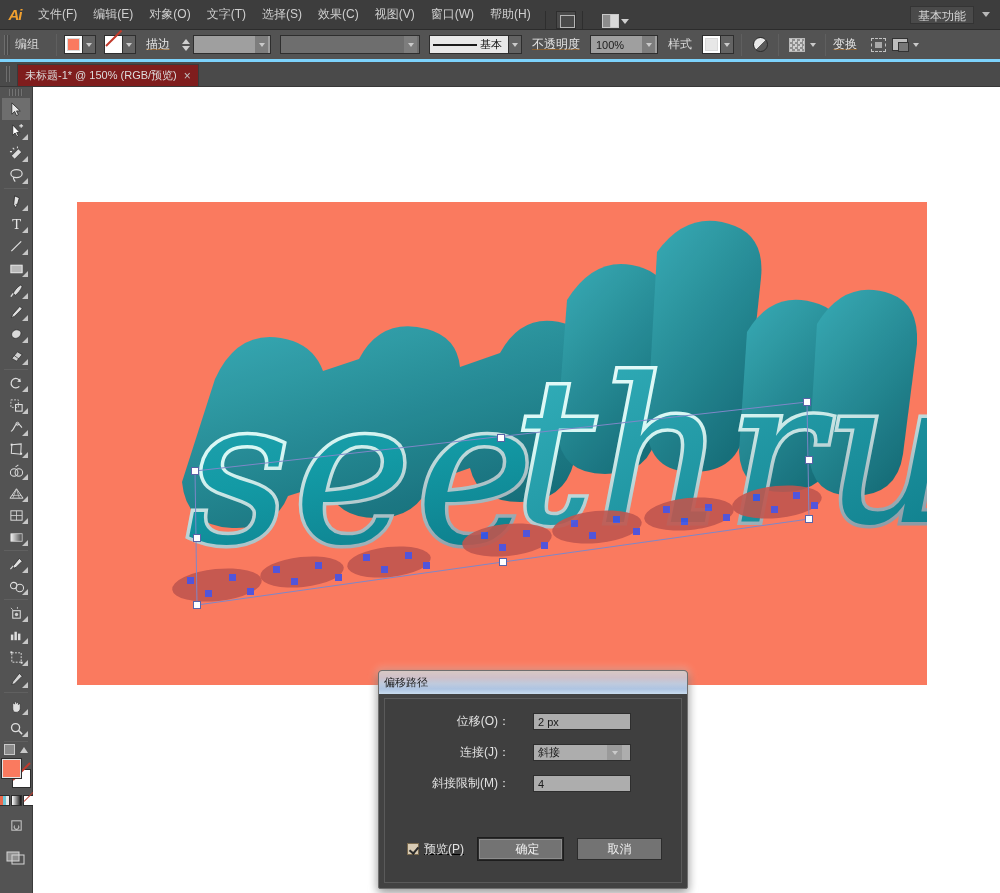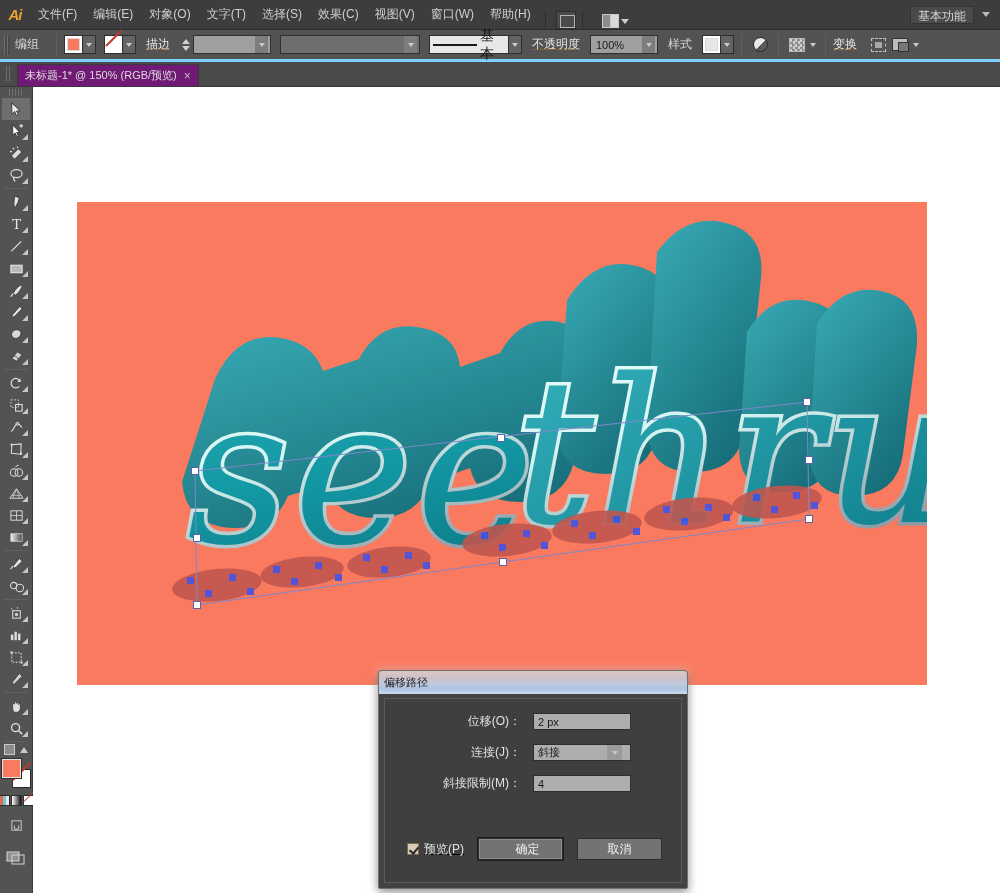--- a/index.html
+++ b/index.html
@@ -112,21 +112,21 @@
   .cb-dd.dark { background: #6e6e6e; color: #e8e8e8; }
   .dd-arrow-box {
     width: 13px; height: 17px; background: #7d7d7d; display: flex;
     align-items: center; justify-content: center;
   }
   .brush-dd {
     width: 80px; height: 19px; background: #e8e8e8; border: 1px solid #2e2e2e;
     display: flex; align-items: center; padding: 0 3px; gap: 3px;
   }
   .brush-line { flex: 0 0 44px; height: 2px; background: #1b1b1b; }
-  .brush-text { font-size: 14px; color: #111; }
+  .brush-text { font-size: 11px; color: #111; }
   .cb-icon-btn {
     width: 22px; height: 20px; display: flex; align-items: center;
     justify-content: center; color: #d0d0d0;
   }
   .circ-icon {
     width: 15px; height: 15px; border-radius: 50%;
     background: linear-gradient(135deg,#e8e8e8 0 50%, #5a5a5a 50% 100%);
     border: 1px solid #2b2b2b;
   }
   .mask-icon {
@@ -150,21 +150,21 @@
   }
 
   
   .tabbar {
     position: absolute; left: 0; top: 62px; width: 1000px; height: 25px;
     background: #4a4a4a; border-bottom: 1px solid #383838;
     display: flex; align-items: flex-end; padding-left: 4px;
   }
   .tabbar .grip { height: 16px; margin: 0 5px 4px 2px; }
   .doc-tab {
-    height: 22px; background: #701a75; border: 1px solid #3a3a3a;
+    height: 22px; background: #7f1d1d; border: 1px solid #3a3a3a;
     border-bottom: none; display: flex; align-items: center; gap: 7px;
     padding: 0 7px; font-size: 11px; color: #ddd; justify-content: center;
   }
   .tab-close { font-size: 12px; color: #c2c2c2; line-height: 1; }
 
   
   .toolbar {
     position: absolute; left: 0; top: 87px; width: 33px; height: 806px;
     background: #535353; border-right: 1px solid #3b3b3b;
     display: flex; flex-direction: column; align-items: center;
@@ -241,21 +241,21 @@
     background: linear-gradient(to bottom,#d8c8c4 0%,#cfc0c8 28%,#bfcadd 55%,#aec4e2 78%,#c9dcee 100%);
     display: flex; align-items: center; padding-left: 5px;
   }
   .dlg-title span { font-size: 11px; color: #1b1b1b; }
   .dlg-body {
     position: absolute; left: 5px; top: 27px; right: 5px; bottom: 5px;
     background: #3f3f3f; border: 1px solid #5a5a5a;
   }
   .dlg-row { display: flex; align-items: center; margin-top: 14px; }
   .dlg-lab {
-    width: 148px; text-align: right; padding-right: 12px;
+    width: 148px; text-align: right; padding-right: 23px;
     font-size: 12px; color: #e2e2e2; white-space: nowrap;
   }
   .dlg-input {
     width: 98px; height: 17px; background: #adadad; border: 1px solid #2e2e2e;
     font-size: 11px; color: #1a1a1a; display: flex; align-items: center;
     padding: 0 4px;
   }
   .dlg-select {
     width: 98px; height: 17px; background: #adadad; border: 1px solid #2e2e2e;
     font-size: 11px; color: #1a1a1a; display: flex; align-items: center;

